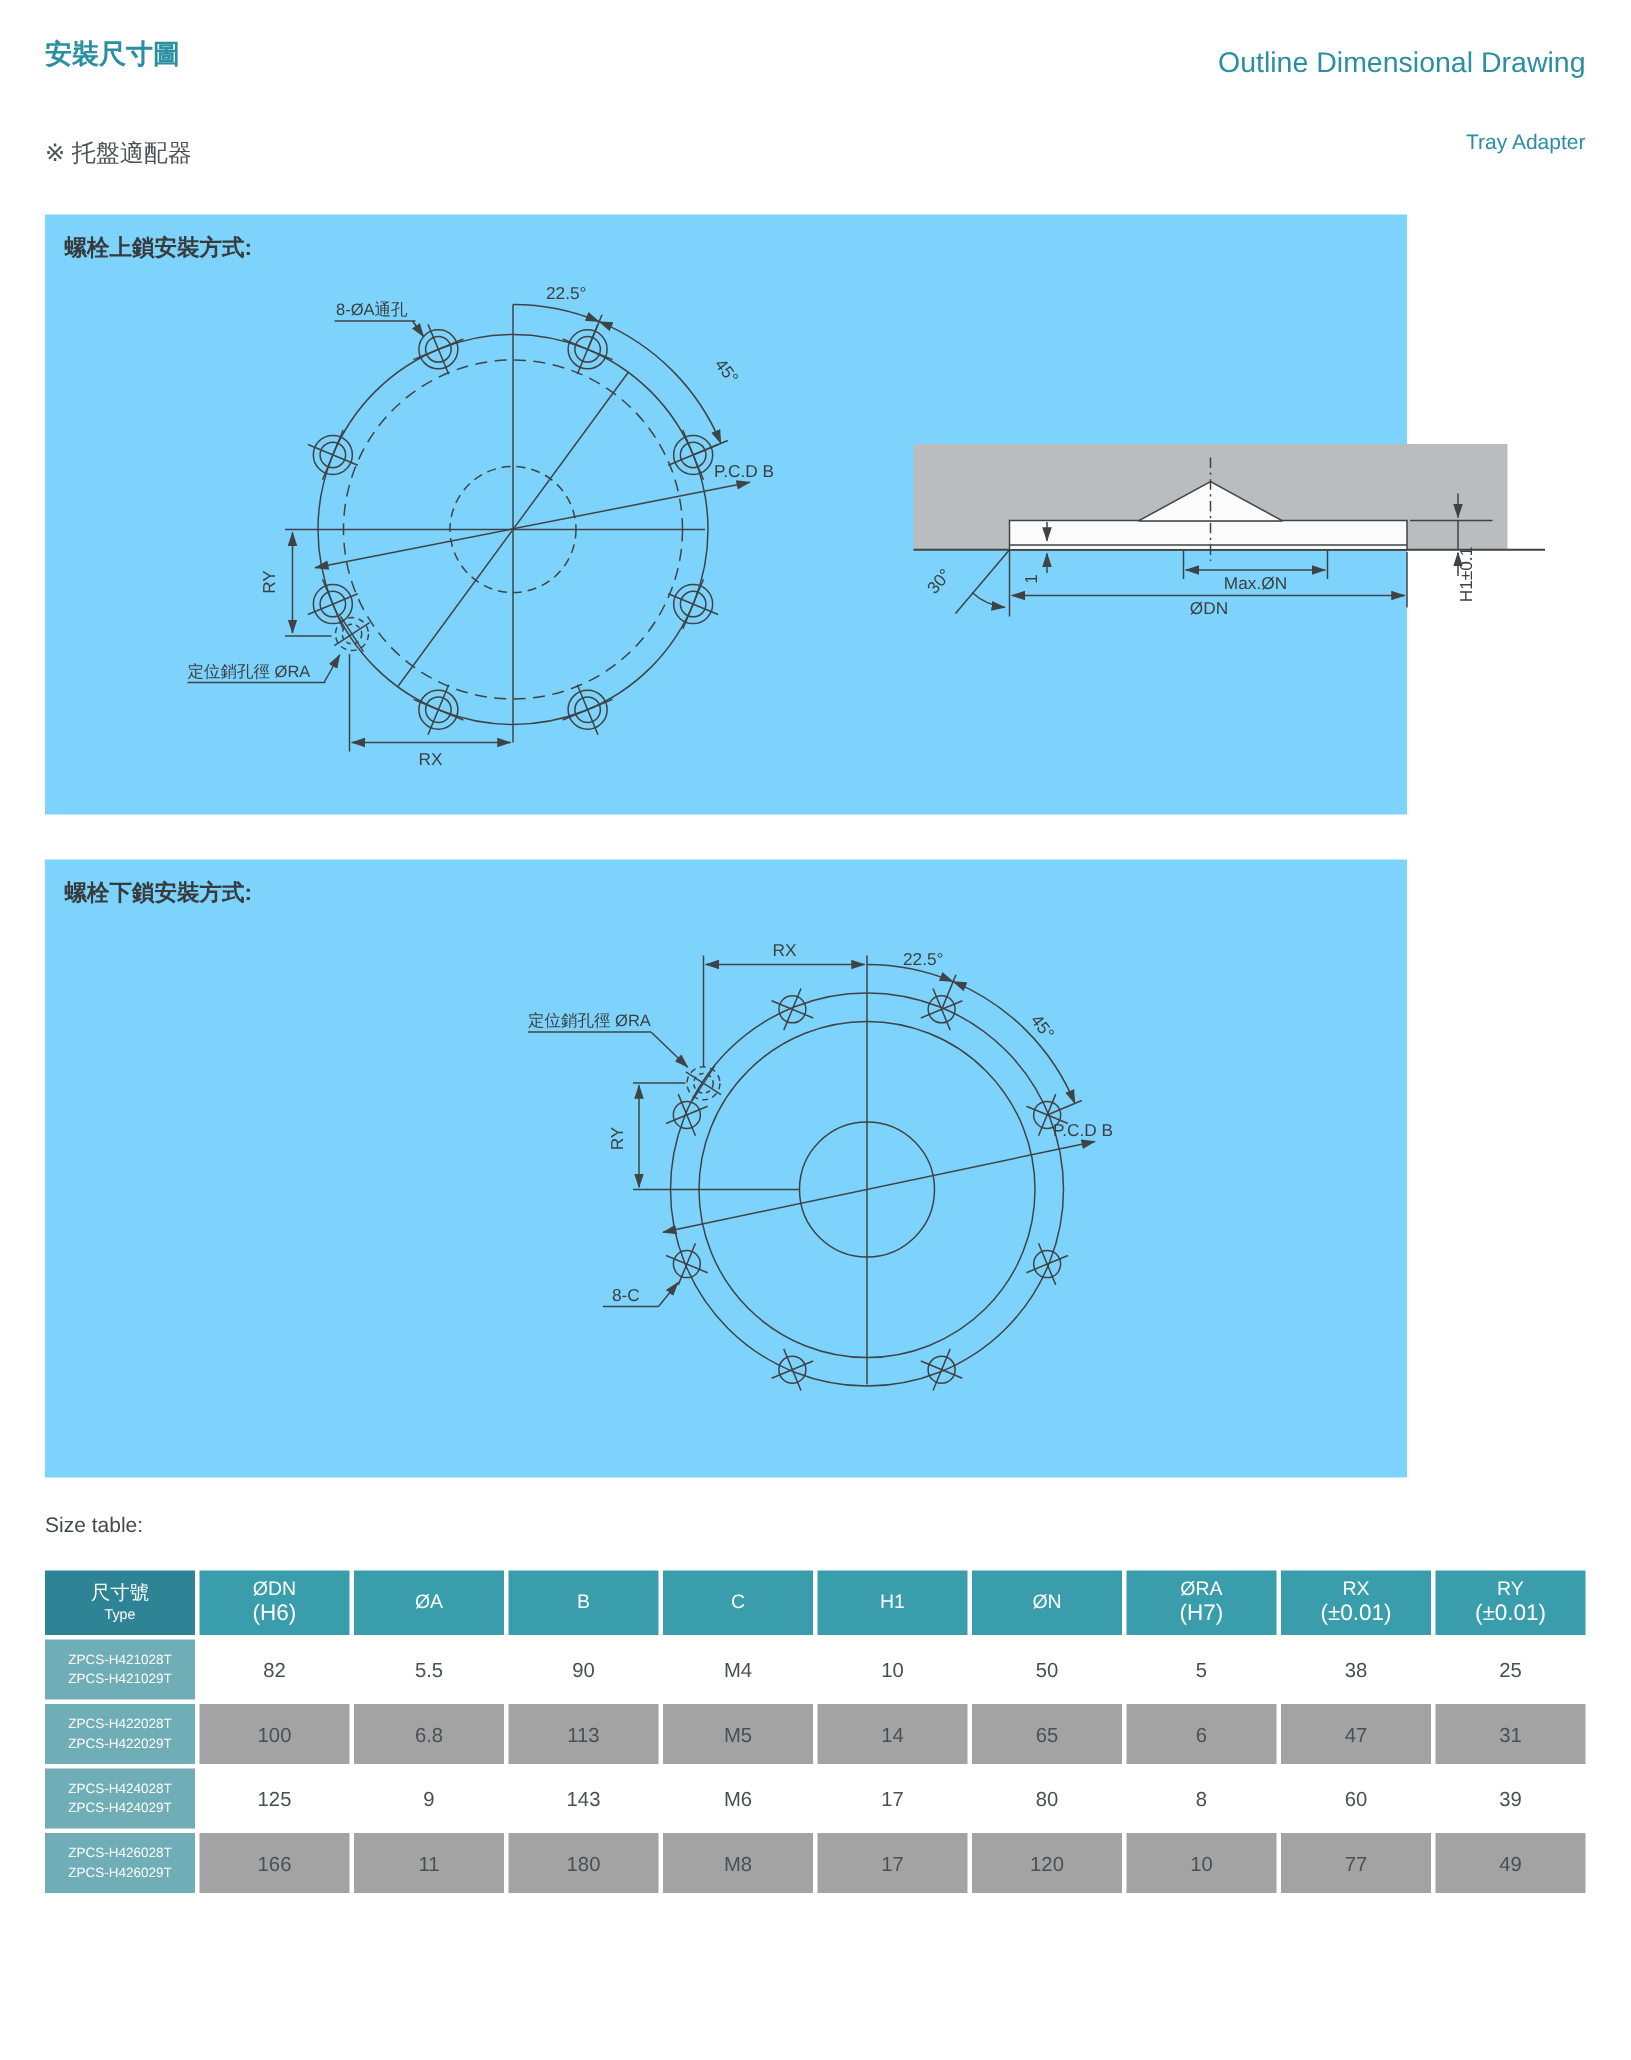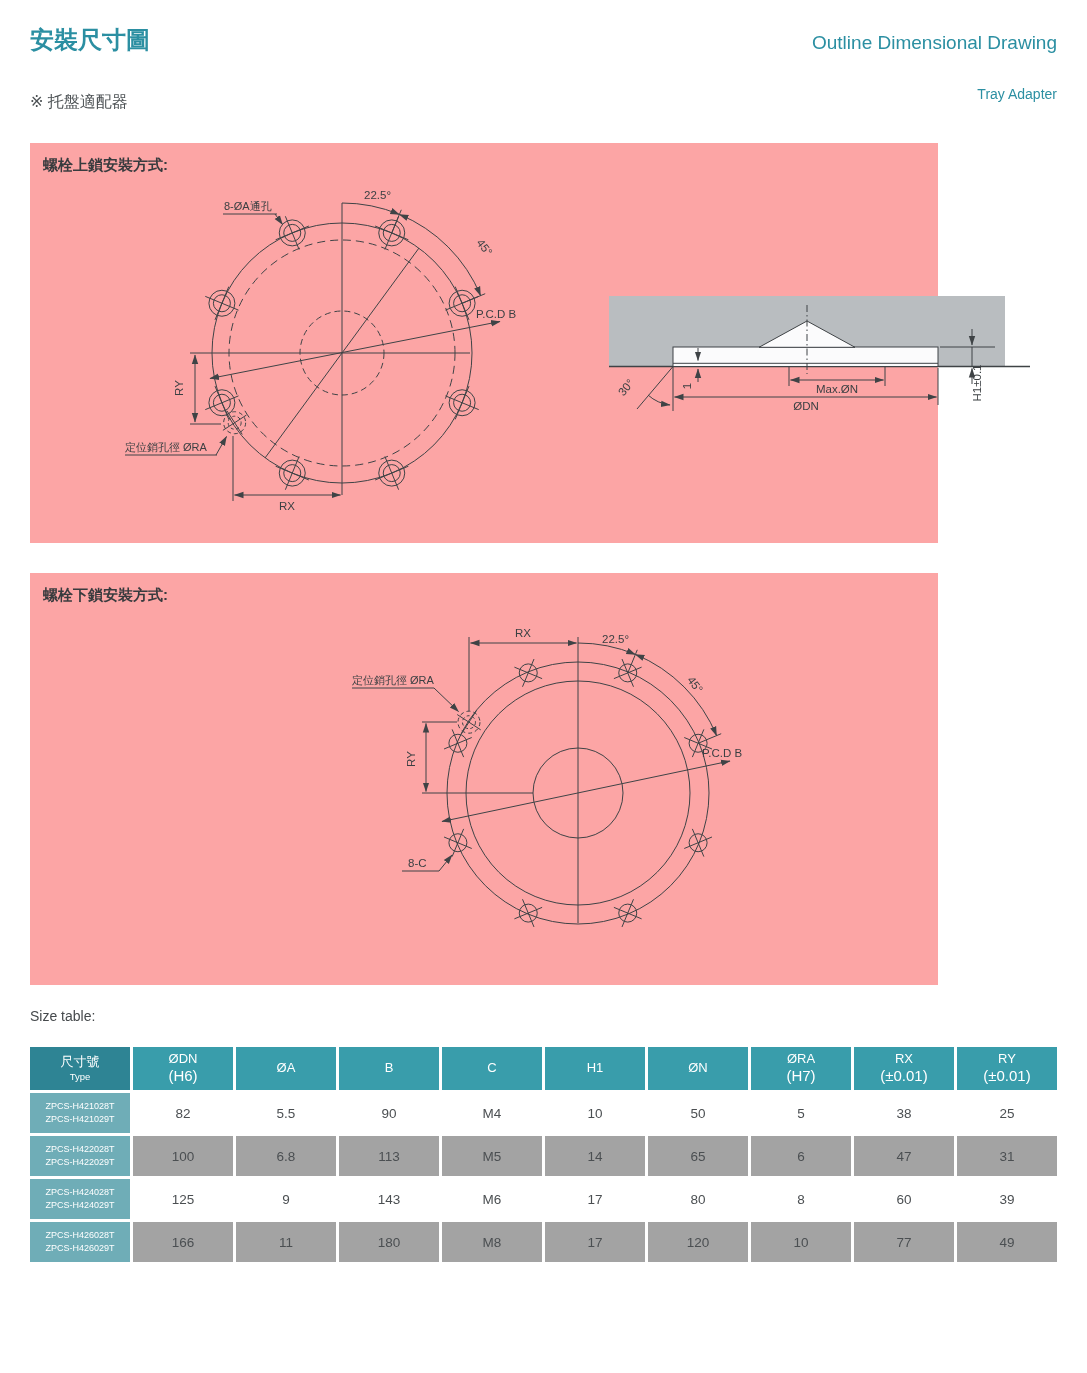--- a/index.html
+++ b/index.html
@@ -1,22 +1,22 @@
 <!DOCTYPE html>
 <html><head>
 <meta charset="utf-8">
 <style>
   html,body{margin:0;padding:0;background:#ffffff;}
   body{width:1087px;height:1373px;position:relative;font-family:"Liberation Sans","DejaVu Sans",sans-serif;}
   .abs{position:absolute;}
-  .page-title{left:30px;top:24px;font-size:24px;font-weight:bold;color:#2b8fa2;}
+  .page-title{left:30px;top:24px;font-size:18px;font-weight:bold;color:#2b8fa2;}
   .title-en{right:30px;top:32px;font-size:19px;color:#2b8fa2;text-align:right;}
   .subtitle-en{right:30px;top:86px;font-size:14px;color:#2b8fa2;text-align:right;}
   .subtitle-zh{left:30px;top:92px;font-size:16px;color:#4e5356;}
-  .panel{left:30px;width:908px;background:#fca5a5;position:absolute;}
+  .panel{left:30px;width:908px;background:#7dd3fc;position:absolute;}
   #panel-top{top:143px;height:400px;}
   #panel-bottom{top:573px;height:412px;}
   .panel-title{position:absolute;left:13px;top:13px;font-size:15px;font-weight:bold;color:#383b3e;}
   .panel svg{position:absolute;left:0;top:0;}
   svg text{fill:#3c4043;font-family:"Liberation Sans","DejaVu Sans",sans-serif;font-size:11.5px;}
   svg .zh{font-size:11px;}
   .size-label{left:30px;top:1008px;font-size:14px;color:#45494c;}
   .size-table{left:30px;top:1047px;width:1027px;display:grid;grid-template-columns:100px repeat(9,1fr);gap:3px;position:absolute;}
   .th{background:#399dab;color:#fff;height:43px;display:flex;flex-direction:column;align-items:center;justify-content:center;font-size:13px;line-height:1.25;}
   .th-dark{background:#2e8494;}

